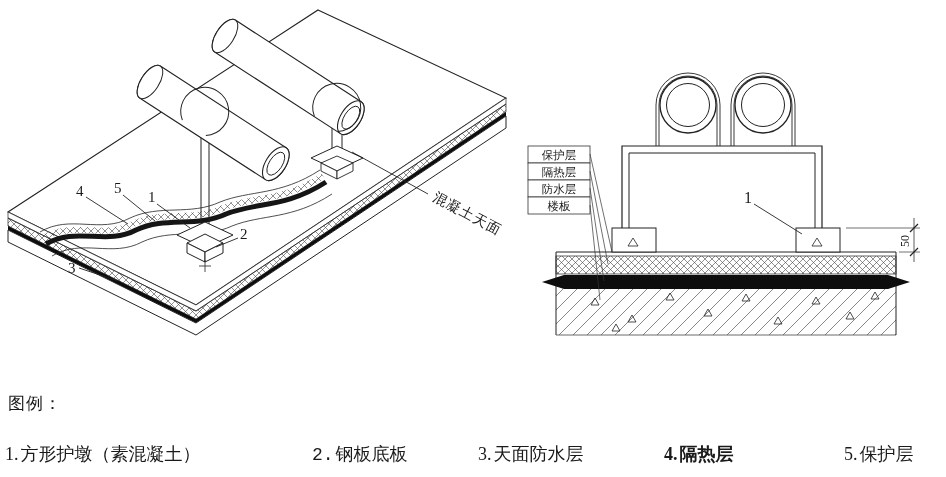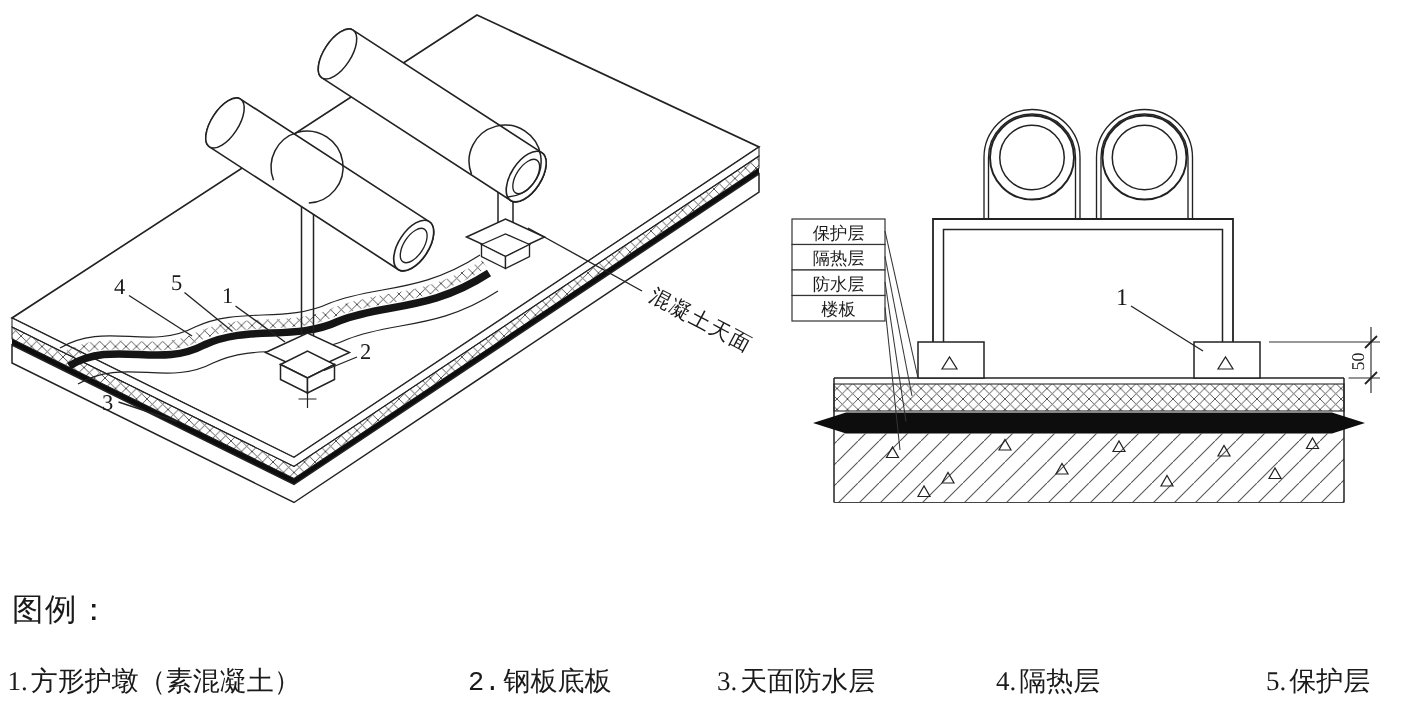--- a/index.html
+++ b/index.html
@@ -9,31 +9,31 @@
     background:#ffffff;
     font-family:"Liberation Serif","DejaVu Serif",serif;
     color:#1a1a1a;
     overflow:hidden;
   }
   .iso-svg{position:absolute;left:0;top:0;}
   .sec-svg{position:absolute;left:516px;top:0;}
   svg text{fill:#1a1a1a;}
   .legend-title{
     position:absolute;left:8px;top:392px;
-    font-size:21px;letter-spacing:1px;
+    font-size:17px;letter-spacing:1px;
   }
   .legend-row{
     position:absolute;left:0;top:442px;width:946px;height:30px;
   }
   .legend-item{position:absolute;top:0;font-size:18px;white-space:nowrap;text-align:center;}
   .legend-item .num{margin-right:2px;}
   .li-1{left:5px;}
   .li-2{left:312px;font-family:Liberation Mono, monospace;}
   .li-3{left:478px;}
-  .li-4{left:664px;}
+  .li-4{left:664px;font-weight:bold;}
   .li-5{left:844px;}
 </style>
 </head>
 <body>
 
 <div class="canvas">
 
   <svg class="iso-svg" width="520" height="350" viewBox="0 0 520 350">
     <defs>
       <pattern id="xh1" patternUnits="userSpaceOnUse" width="7" height="7">

